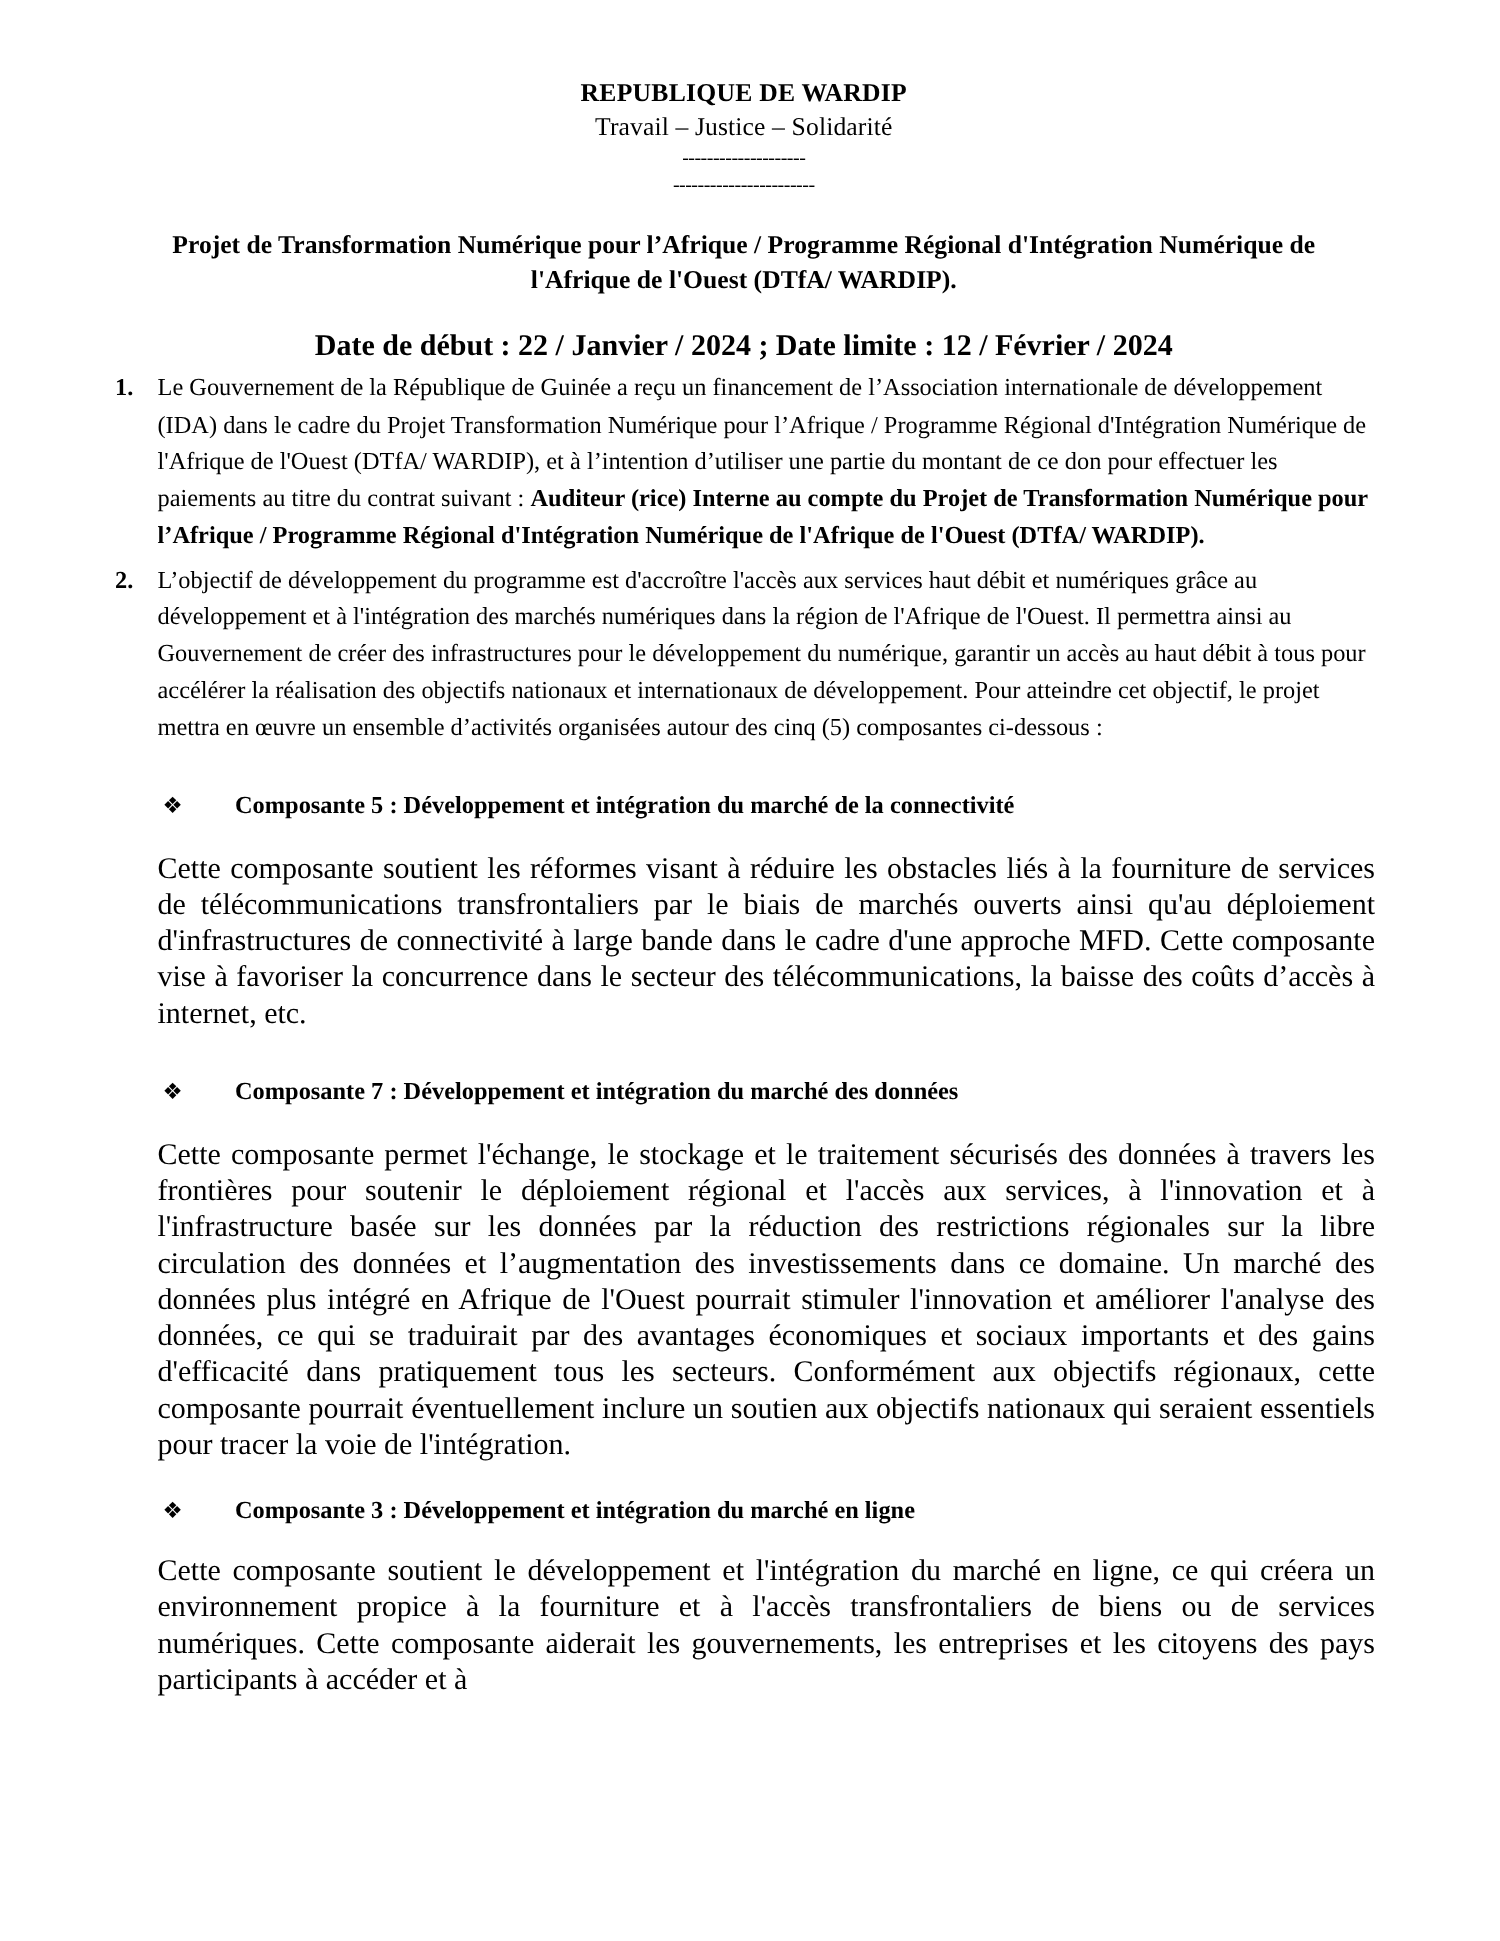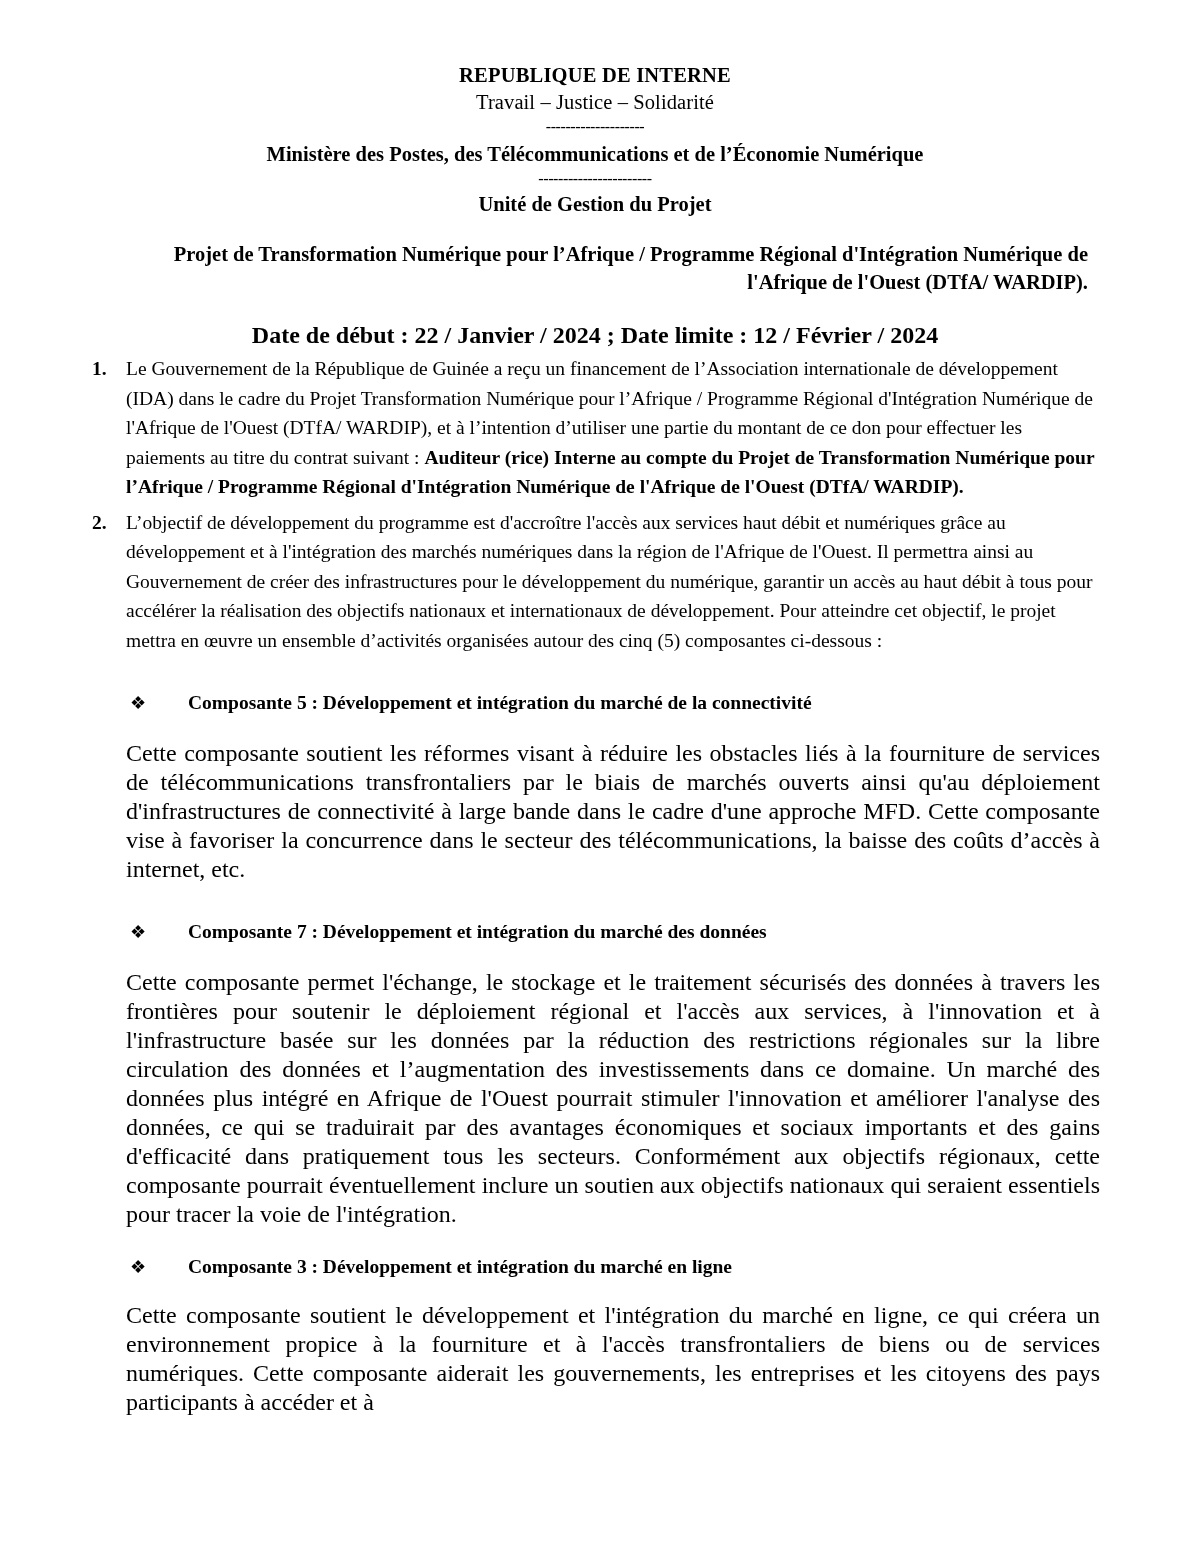--- a/index.html
+++ b/index.html
@@ -53,21 +53,21 @@
     line-height: 28px;
     margin-top: 2px;
   }
   .unite {
     text-align: center;
     font-weight: bold;
     font-size: 20.5px;
     line-height: 28px;
   }
   .project-title {
-    text-align: right;
+    text-align: center;
     font-weight: bold;
     font-size: 20.5px;
     line-height: 28px;
     margin-top: 22px;
     padding: 0 12px;
   }
   .solicitation {
     text-align: center;
     font-weight: bold;
     font-size: 20.5px;
@@ -144,26 +144,24 @@
     text-justify: inter-word;
   }
   .comp-body.tight { margin-top: 20px; }
 </style>
 </head>
 <body>
 
 <div class="page">
 
   <div>
-    <div class="masthead-line title">REPUBLIQUE DE INTERNE</div>
+    <div class="masthead-line title">REPUBLIQUE DE WARDIP</div>
     <div class="masthead-line sub">Travail – Justice – Solidarité</div>
     <div class="rule">--------------------</div>
-    <div class="ministry">Ministère des Postes, des Télécommunications et de l’Économie Numérique</div>
     <div class="rule">-----------------------</div>
-    <div class="unite">Unité de Gestion du Projet</div>
   </div>
 
   <div class="project-title">Projet de Transformation Numérique pour l’Afrique / Programme Régional d'Intégration Numérique de l'Afrique de l'Ouest (DTfA/ WARDIP).</div>
 
 
 
   <div class="dates">Date de début : 22 / Janvier / 2024 ; Date limite : 12 / Février / 2024</div>
 
   <div class="num-item">
     <div class="marker">1.</div>

